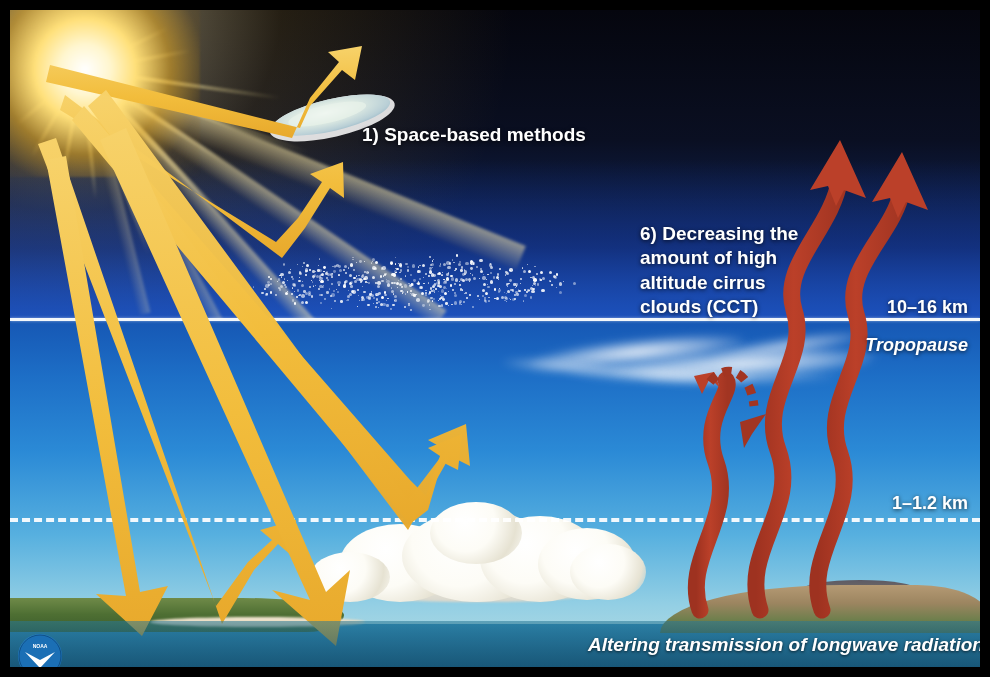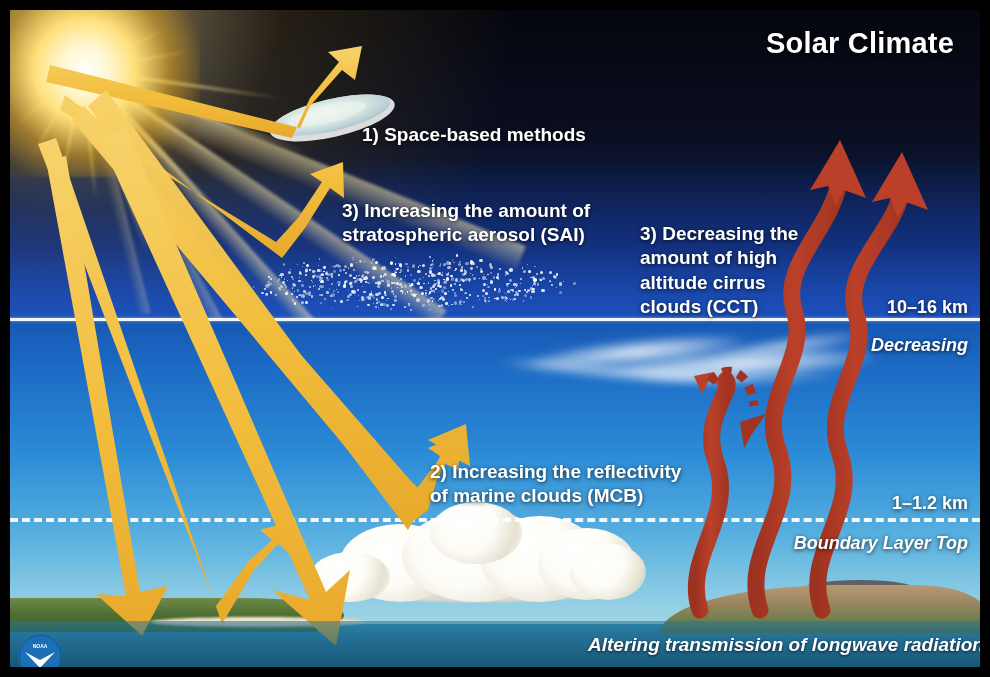--- a/index.html
+++ b/index.html
@@ -788,32 +788,26 @@
   <div class="noaa">
     <svg width="44" height="44" viewBox="0 0 44 44">
       <circle cx="22" cy="22" r="21" fill="#1b6fb5"></circle>
       <circle cx="22" cy="22" r="21" fill="none" stroke="#0f4f86" stroke-width="1"></circle>
       <text x="22" y="14" text-anchor="middle" font-size="5" fill="#ffffff" font-family="Liberation Sans, sans-serif" font-weight="700">NOAA</text>
       <path d="M 7,18 L 22,34 L 37,18 L 22,26 Z" fill="#ffffff"></path>
     </svg>
   </div>
 
   <div class="title">
-    <div>Solar Climate</div>
   </div>
 
   <div class="lbl" style="left:352px;top:113px;">1) Space-based methods</div>
-  <div class="lbl" style="left:332px;top:189px;">3) Increasing the amount of
-    stratospheric aerosol (SAI)</div>
-  <div class="lbl" style="left:630px;top:212px;">3) Decreasing the
+  <div class="lbl" style="left:630px;top:212px;">6) Decreasing the
     amount of high
     altitude cirrus
     clouds (CCT)</div>
-  <div class="lbl" style="left:420px;top:450px;">2) Increasing the reflectivity
-of marine clouds (MCB)</div>
 
   <div class="alt" style="right:12px;top:287px;">10–16 km</div>
-  <div class="layer-name" style="right:12px;top:325px;">Decreasing</div>
+  <div class="layer-name" style="right:12px;top:325px;">Tropopause</div>
   <div class="alt" style="right:12px;top:483px;">1–1.2 km</div>
-  <div class="layer-name" style="right:12px;top:523px;">Boundary Layer Top</div>
 
 </div>
 </div>
 
 </body></html>

